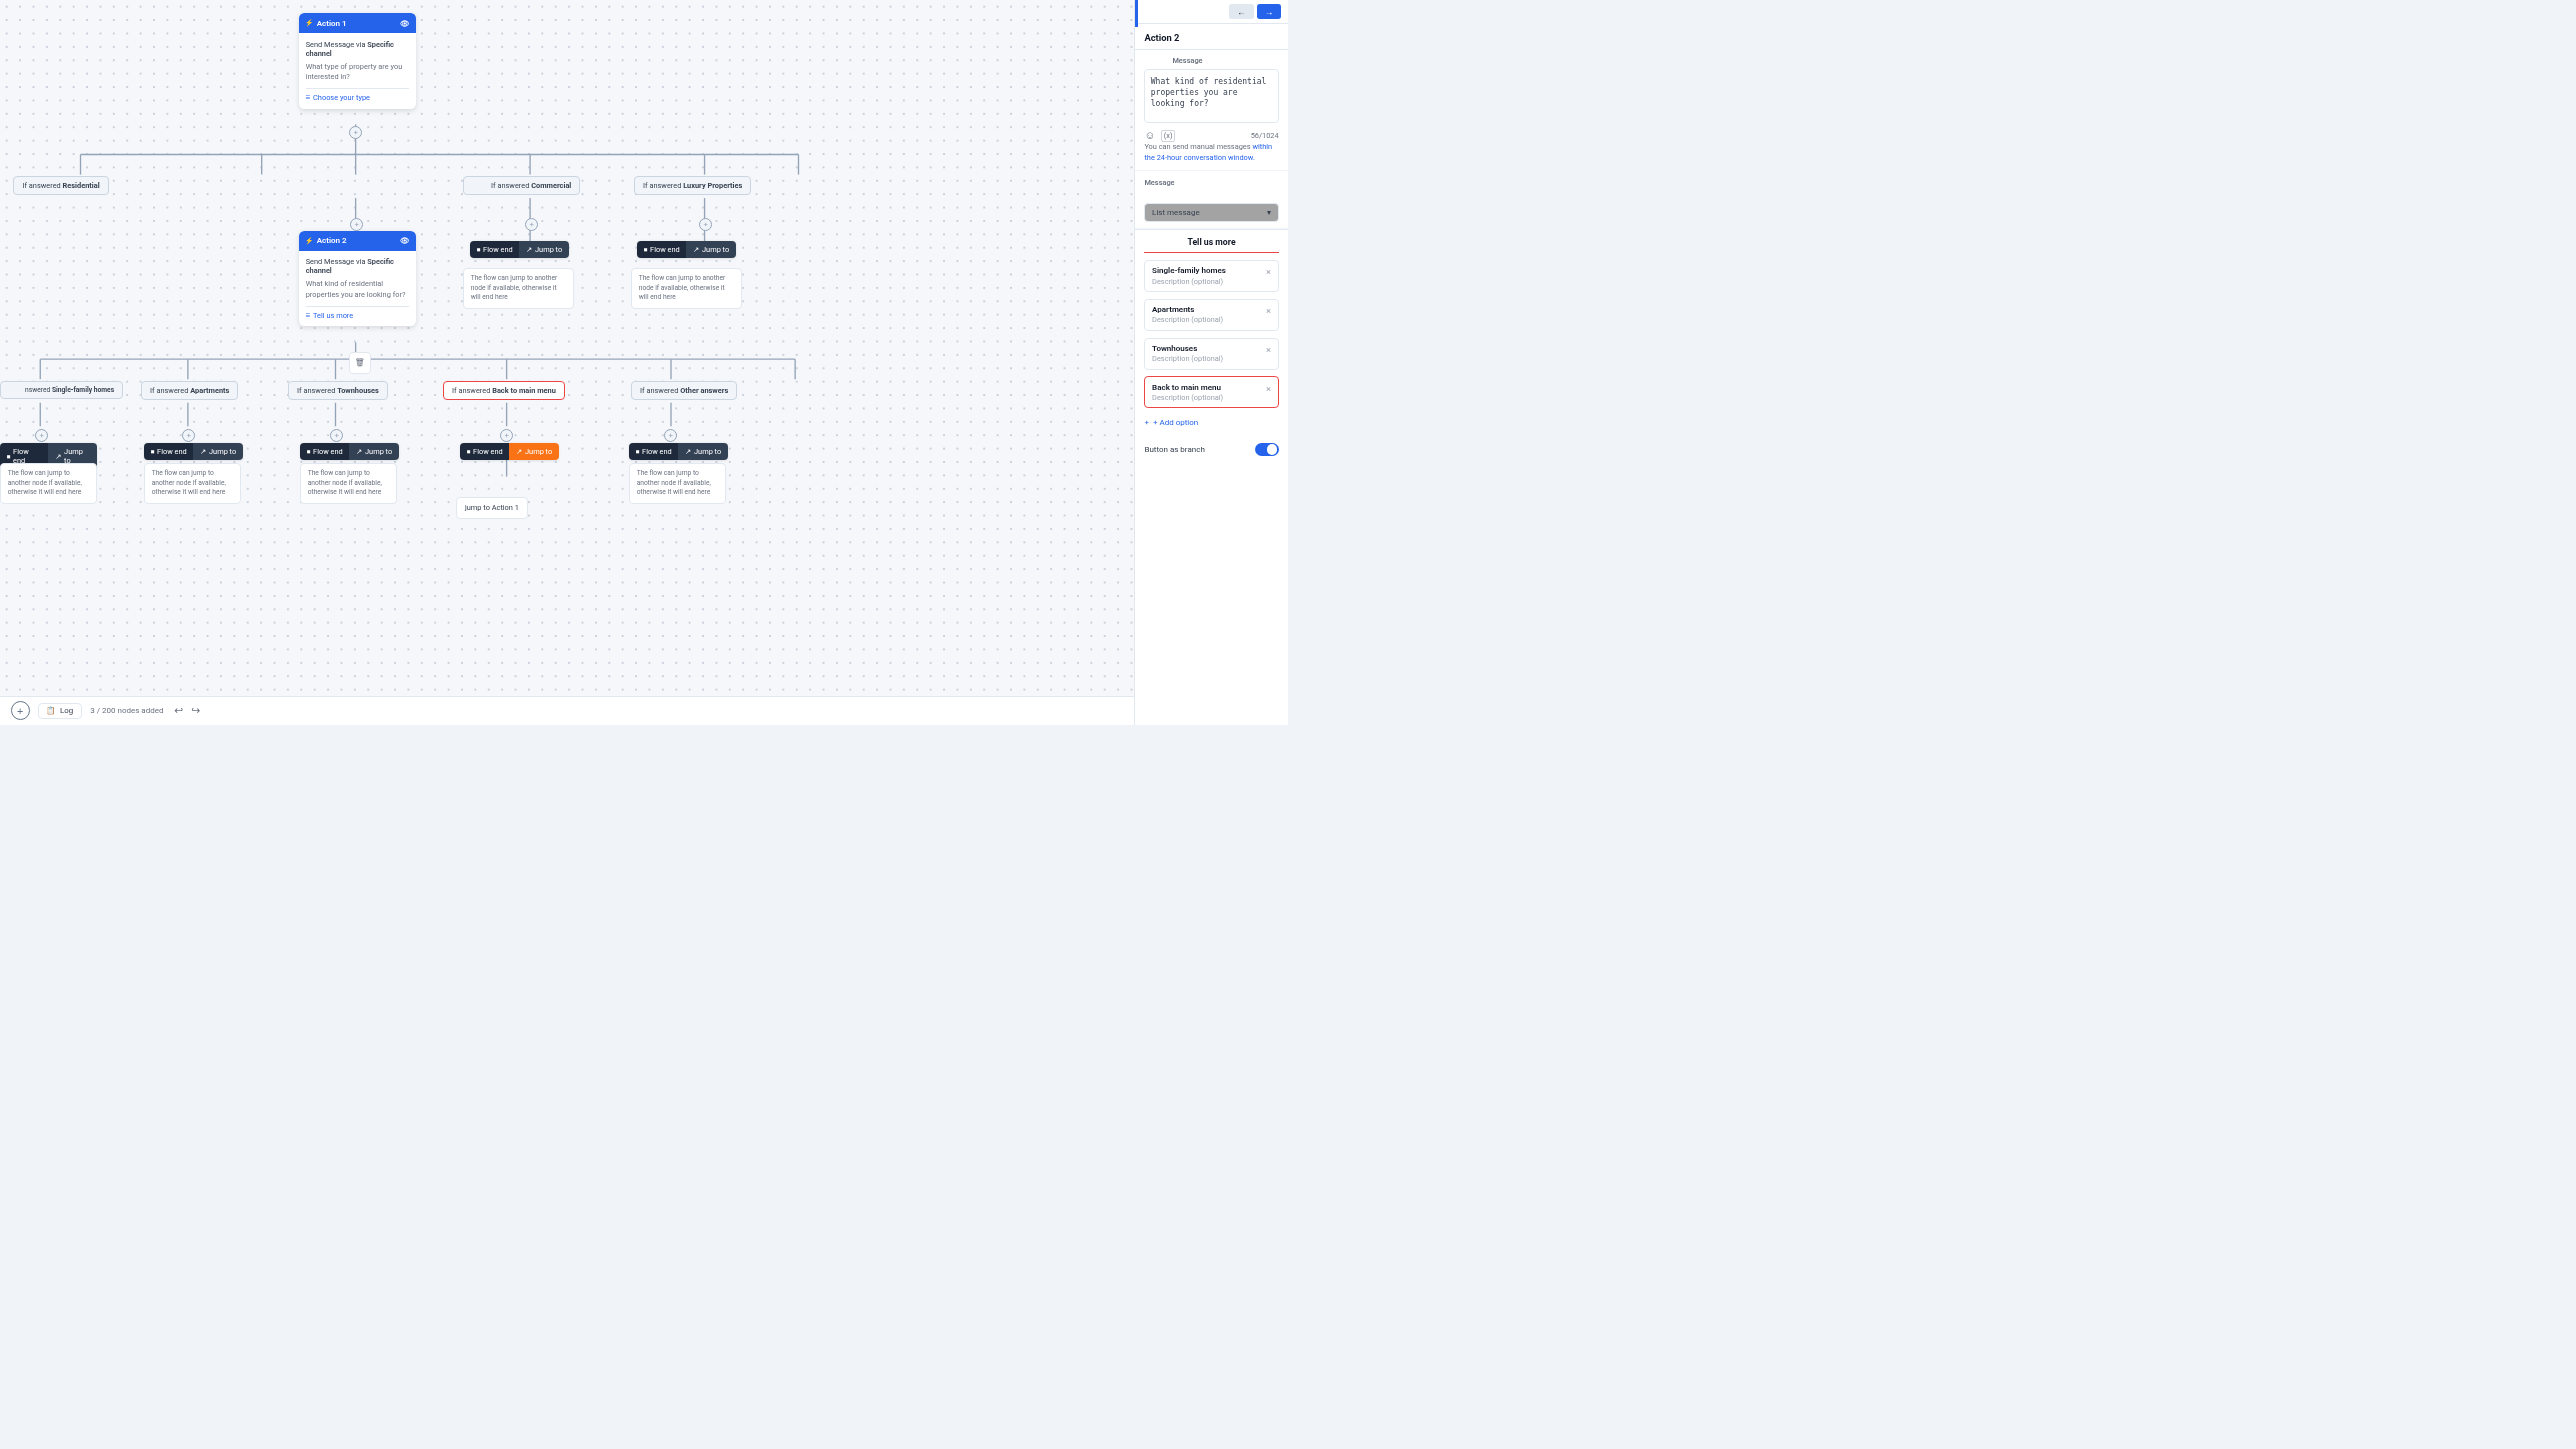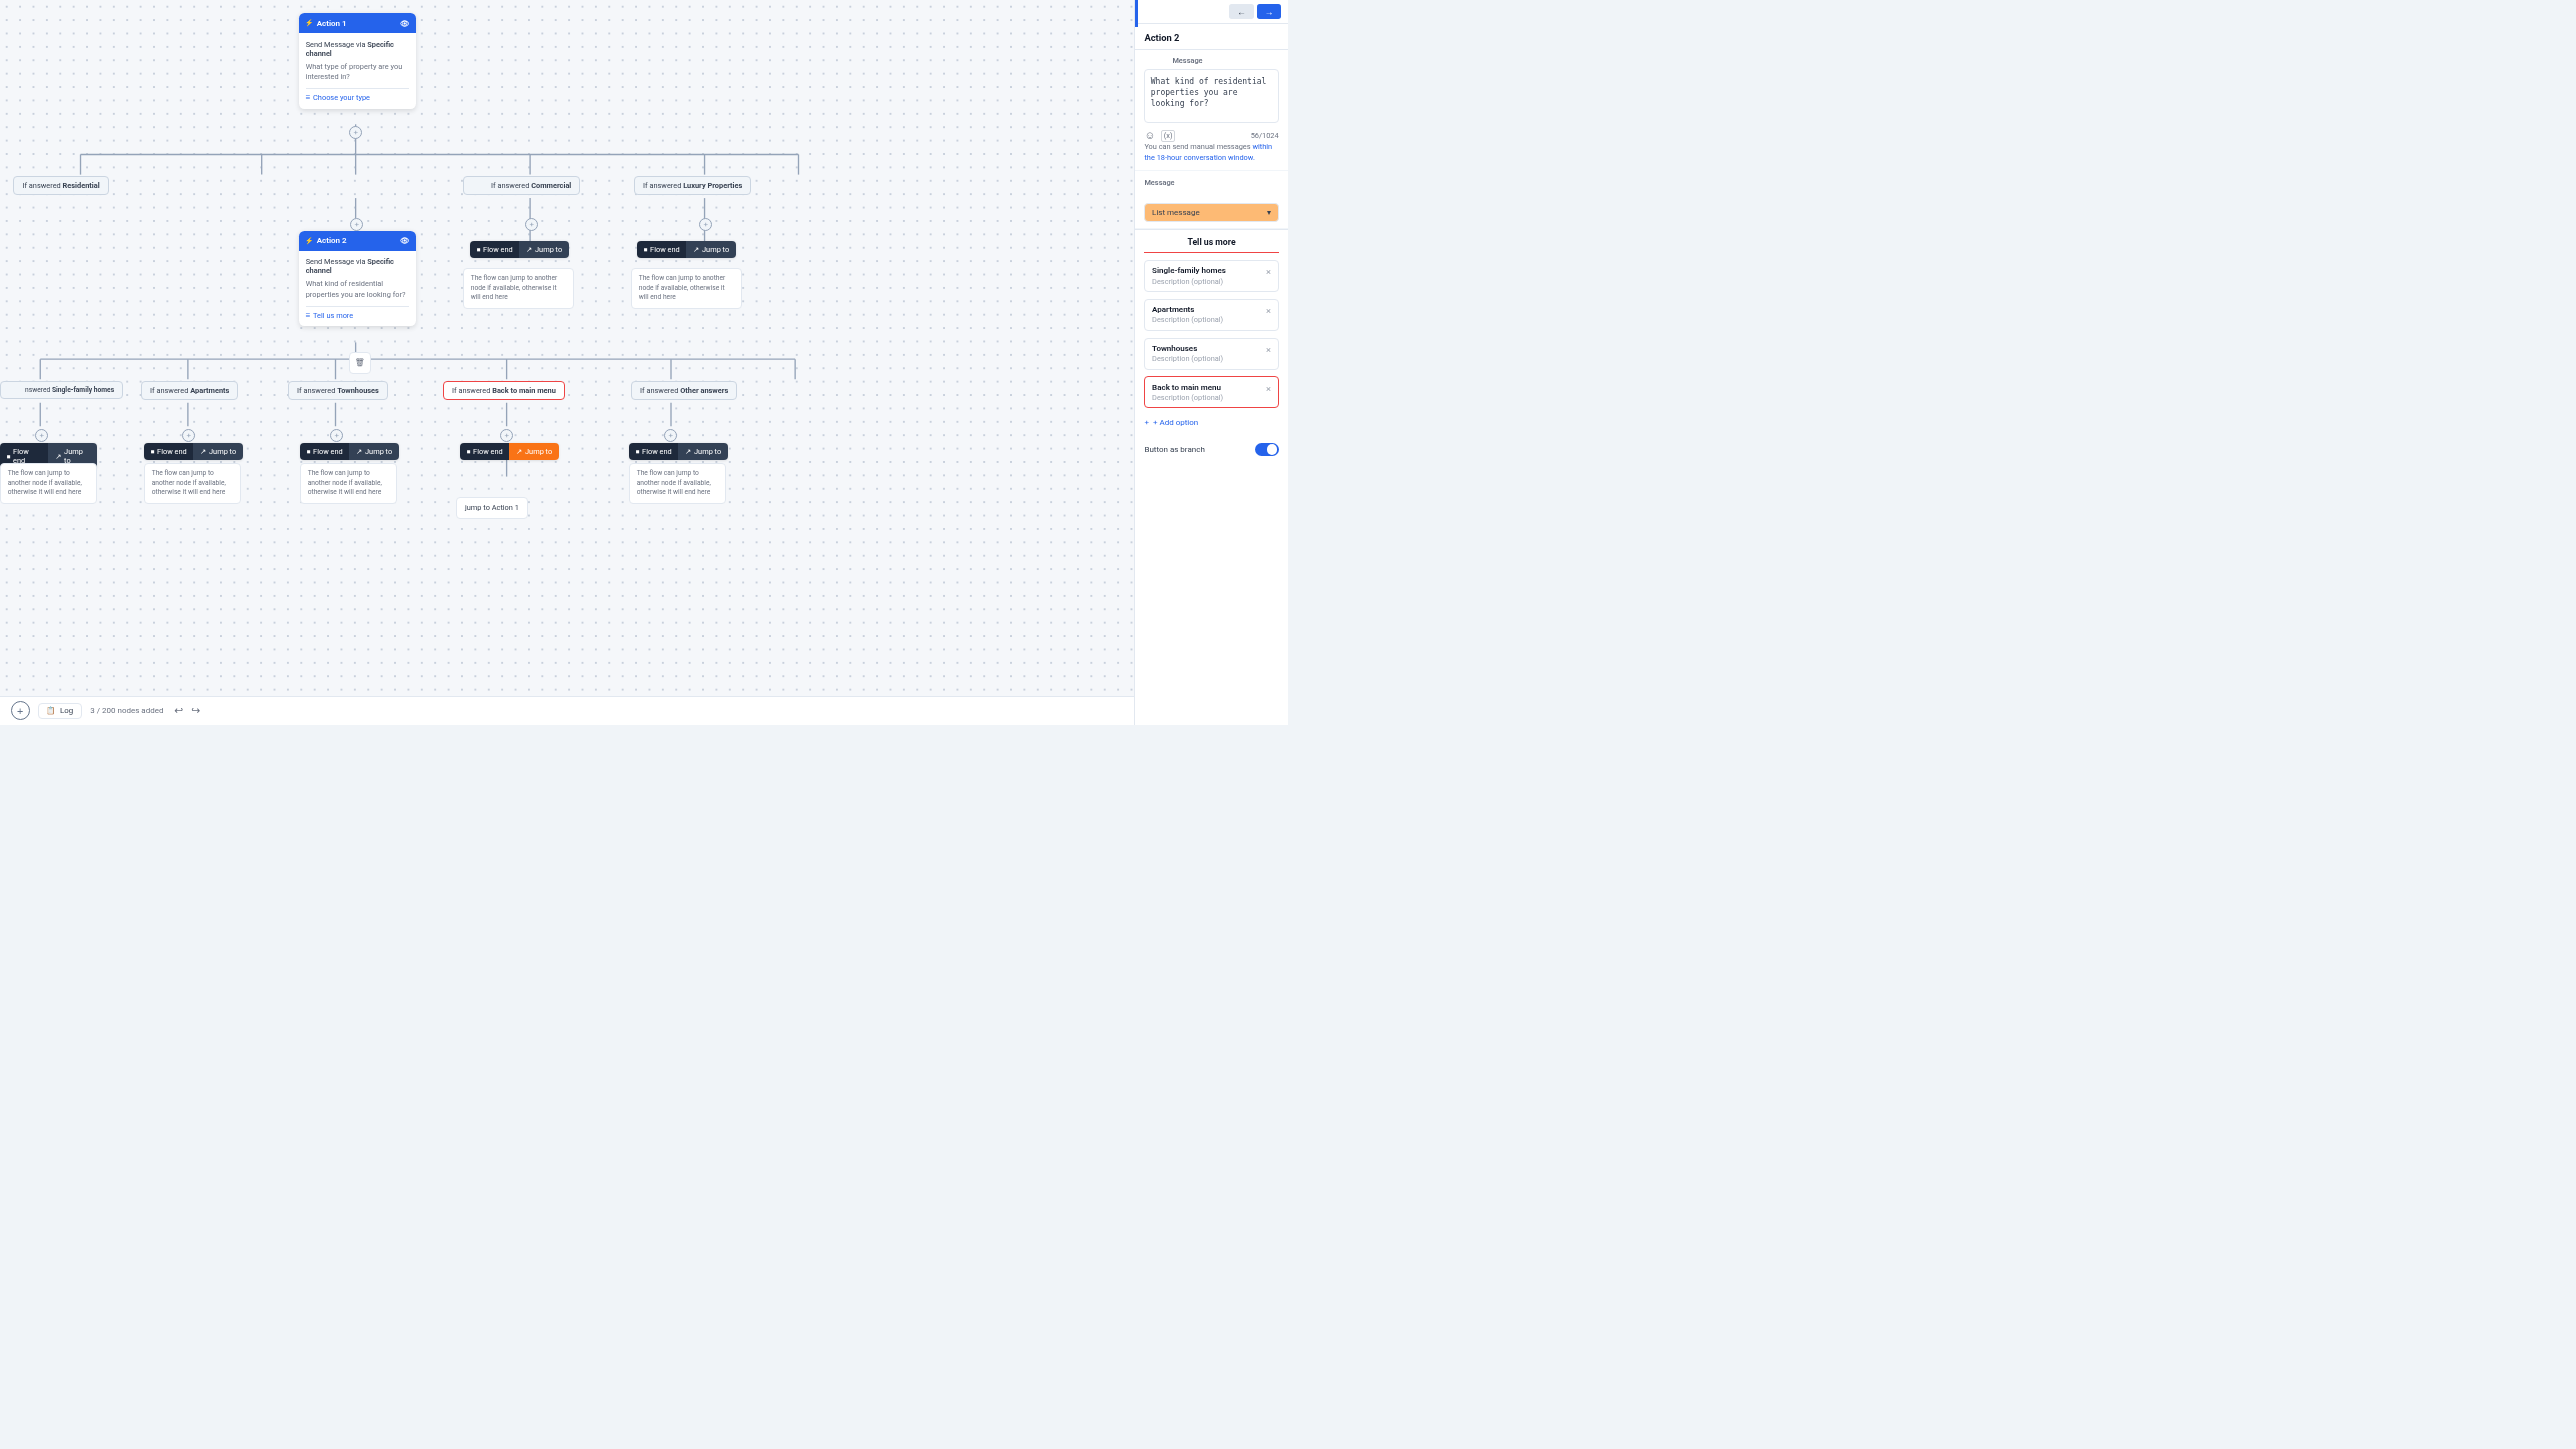--- a/index.html
+++ b/index.html
@@ -293,21 +293,21 @@
       font-size: 7.4px;
       font-weight: 600;
       color: #6b7280;
       margin-bottom: 4px;
     }
     .button-dropdown {
       width: 100%;
       padding: 4px 6.7px;
       border: 0.7px solid #e2e8f0;
       border-radius: 4px;
-      background: #fdba74;
+      background: #a3a3a3;
       font-size: 8px;
       color: #374151;
       display: flex;
       align-items: center;
       justify-content: space-between;
       cursor: pointer;
       margin-top: 16px;
     }
 
     
@@ -681,21 +681,21 @@
     <div class="panel-section-label">Message</div>
     <textarea class="message-textarea" placeholder="What kind of residential properties you are looking for?" style="">What kind of residential properties you are looking for?</textarea>
     <div class="char-count-row">
       <div class="emoji-icons">
         <span style="font-size:10.7px;cursor:pointer;">☺</span>
         <span style="font-size:7.4px;cursor:pointer;border:0.7px solid #d1d5db;border-radius:2px;padding:0.7px 2px;">(x)</span>
       </div>
       <span class="char-count">56/1024</span>
     </div>
     <div class="manual-msg-text">
-      <span>You can send manual messages </span><a href="#">within the 18-hour conversation window.</a>
+      <span>You can send manual messages </span><a href="#">within the 24-hour conversation window.</a>
     </div>
   </div>
 
   <div class="panel-section">
     <div class="button-section-label">Message</div>
     <div class="button-dropdown">
       <span>List message</span>
       <span>▾</span>
     </div>
   </div>

